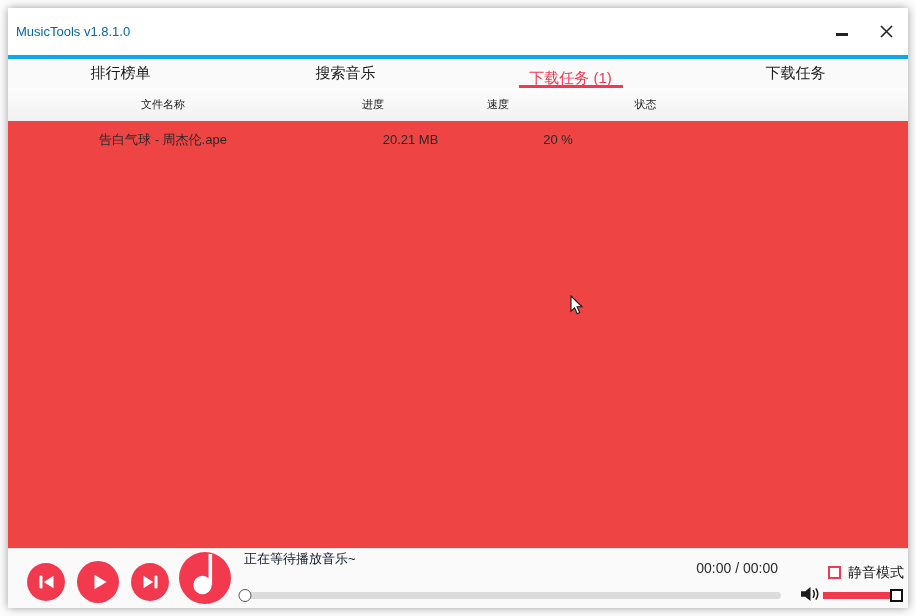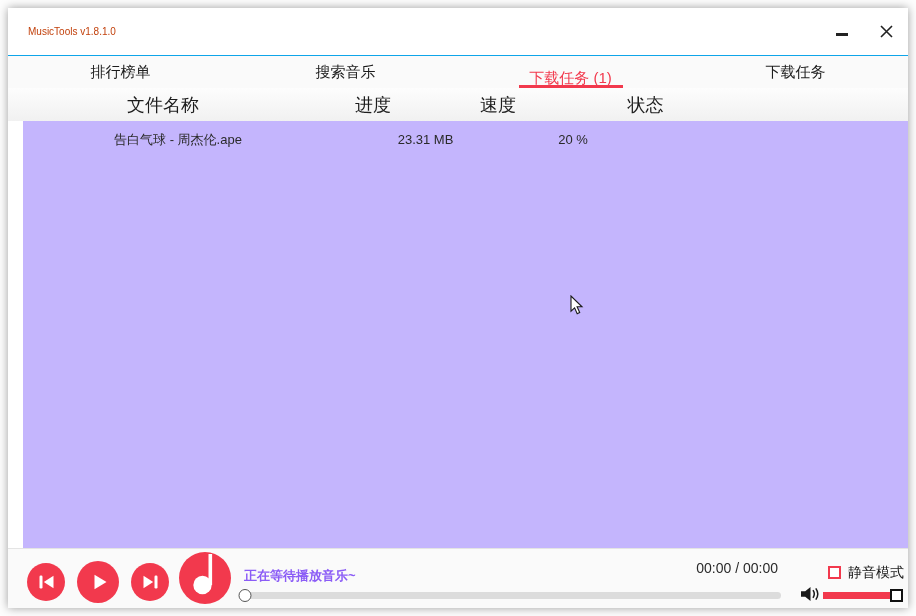--- a/index.html
+++ b/index.html
@@ -6,57 +6,57 @@
   * { box-sizing:border-box; margin:0; padding:0; }
   html,body { width:916px; height:616px; background:#fdfdfd; overflow:hidden;
     font-family:"Liberation Sans","DejaVu Sans",sans-serif; }
   .stage { position:relative; width:916px; height:616px; }
 
   .window { position:absolute; left:8px; top:8px; width:900px; height:600px;
     background:#fff; box-shadow:0 0 9px rgba(0,0,0,.38); display:flex; flex-direction:column; }
 
   
   .titlebar { height:47px; display:flex; align-items:center; background:#fff; flex:0 0 auto; }
-  .titlebar .title { margin-left:20px; font-size:10px; color:#c2410c; }
+  .titlebar .title { margin-left:8px; font-size:13px; color:#0369a1; }
   .win-controls { margin-left:auto; display:flex; align-items:center; height:100%; }
   .win-btn { width:44px; height:100%; display:flex; align-items:center; justify-content:center; cursor:pointer; }
   .min-glyph { width:12px; height:3px; background:#222; margin-top:6px; }
 
   
-  .tabbar { height:33px; display:flex; background:#fafafa; border-top:1px solid #0ea5e9; flex:0 0 auto; }
+  .tabbar { height:33px; display:flex; background:#fafafa; border-top:4px solid #0ea5e9; flex:0 0 auto; }
   .tab { flex:1 1 0; position:relative; display:flex; align-items:center; justify-content:center;
     font-size:15px; color:#1c1c1c; cursor:pointer; }
   .tab.active { color:var(--accent);align-items:flex-end; }
   .tab.active::after { content:""; position:absolute; bottom:0; left:50%; transform:translateX(-50%);
     width:104px; height:3px; background:var(--accent); }
 
   
   .thead { height:33px; display:flex; align-items:center; flex:0 0 auto;
     background:linear-gradient(#fdfdfd,#f1f1f1); }
-  .th { font-size:18px; color:#1c1c1c; text-align:center; }
-  .tbody { flex:1 1 auto; background:#c4b5fd; position:relative;margin-left:15px; }
+  .th { font-size:11px; color:#1c1c1c; text-align:center; }
+  .tbody { flex:1 1 auto; background:#ef4444; position:relative; }
   .trow { height:37px; display:flex; align-items:center; }
   .td { font-size:13px; color:#2a2a2a; text-align:center; overflow:hidden; white-space:nowrap; }
   .col-name  { width:310px; }
   .col-size  { width:185px; }
   .col-prog  { width:110px; }
   .col-speed { width:140px; }
   .col-stat  { width:155px; }
 
   
   .playerbar { height:60px; flex:0 0 auto; position:relative; background:#fafafa;
     border-top:1px solid #e4e4e4; }
   .circle-btn { position:absolute; border-radius:50%; background:var(--accent);
     display:flex; align-items:center; justify-content:center; cursor:pointer; }
   .btn-prev { left:19px; top:14px; width:38px; height:38px; }
   .btn-play { left:69px; top:12px; width:42px; height:42px; }
   .btn-next { left:123px; top:14px; width:38px; height:38px; }
   .logo { position:absolute; left:171px; top:3px; width:52px; height:52px; }
 
-  .status-text { position:absolute; left:236px; top:18px; font-size:13px; color:#8b5cf6;font-weight:bold; }
+  .status-text { position:absolute; left:236px; top:1px; font-size:13px; color:#0f172a; }
   .time-text { position:absolute; right:130px; top:11px; font-size:14px; color:#2a2a2a; }
 
   .progress-slider { position:absolute; left:237px; top:40px; width:536px; height:13px; cursor:pointer; }
   .progress-track { position:absolute; left:0; top:3px; width:100%; height:7px; border-radius:3.5px; background:#dcdcdc; }
   .progress-thumb { position:absolute; top:0; width:13px; height:13px; border-radius:50%;
     background:#fff; border:1.5px solid #555; transform:translateX(-6.5px); }
 
   .mute-box { position:absolute; left:820px; top:17px; width:13px; height:13px;
     border:2px solid var(--accent); background:#fff; cursor:pointer; }
   .mute-label { position:absolute; left:840px; top:15px; font-size:14px; color:#1c1c1c;font-family:Liberation Mono, monospace; }
@@ -108,21 +108,21 @@
     <div class="thead">
       <div class="th col-name">文件名称</div>
       <div class="th col-prog">进度</div>
       <div class="th col-speed">速度</div>
       <div class="th col-stat">状态</div>
     </div>
 
     <div class="tbody">
       <div class="trow">
         <div class="td col-name">告白气球 - 周杰伦.ape</div>
-        <div class="td col-size">23.31 MB</div>
+        <div class="td col-size">20.21 MB</div>
         <div class="td col-prog">20 %</div>
         <div class="td col-speed"></div>
       </div>
     </div>
 
     <div class="playerbar">
 
       <div class="circle-btn btn-prev">
         <svg width="15" height="14" viewBox="0 0 15 14">
           <rect x="0.5" y="0.5" width="3" height="13" rx="1.2" fill="#fff"></rect>

